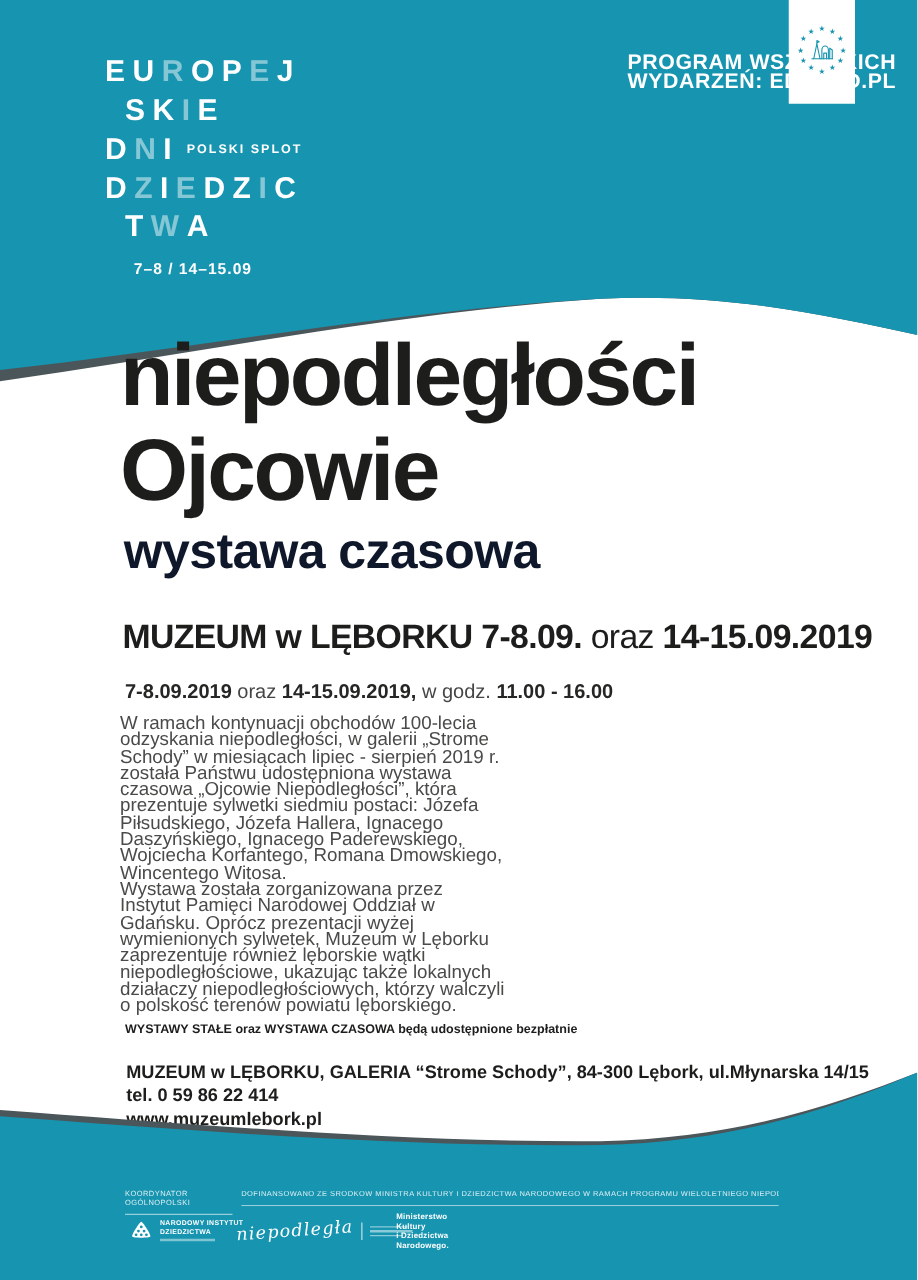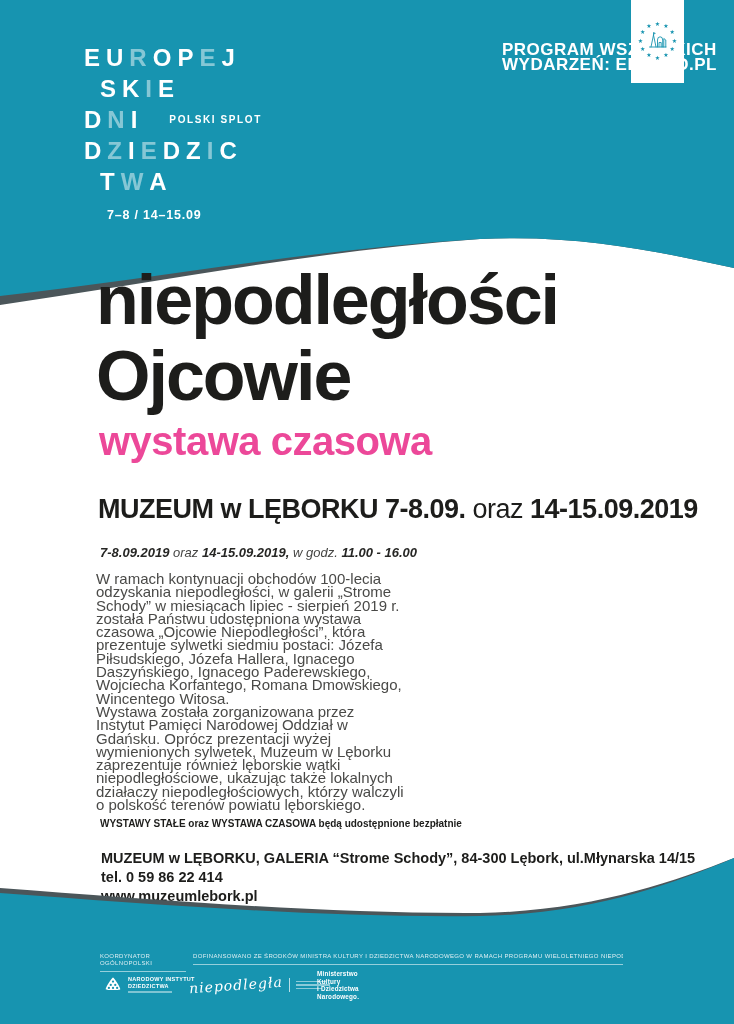--- a/index.html
+++ b/index.html
@@ -9,37 +9,37 @@
   }
   svg.wave{position:absolute;left:0;display:block;}
   svg.wave.top{top:0;}
   svg.wave.bottom{top:830px;}
 
   
   .edd-wordmark{position:absolute;left:84px;top:42px;color:#fff;}
   .wm-line{font-weight:700;font-size:24px;letter-spacing:6px;line-height:31px;display:flex;align-items:center;}
   .wm-line.indent{padding-left:16px;}
   .wm-line span.dim{opacity:.48;}
-  .wm-sub{font-size:10px;letter-spacing:1.6px;margin-left:26px;font-weight:700;line-height:10px;}
+  .wm-sub{font-size:10px;letter-spacing:1.6px;margin-left:6px;font-weight:700;line-height:10px;}
   .wm-dates{font-size:12.5px;font-weight:700;letter-spacing:.8px;margin-top:11px;padding-left:23px;color:#fff;}
 
   .program-info{position:absolute;left:502px;top:42px;color:#fff;font-size:17px;font-weight:700;letter-spacing:.5px;line-height:15px;}
   .program-info .url{font-weight:700;}
 
   .edd-badge{position:absolute;left:631px;top:0;width:53px;height:83px;background:#fff;}
   .star-ring{position:absolute;left:6px;top:20px;width:41px;height:41px;}
   .star-ring .star{position:absolute;font-size:6px;color:#1794b0;width:6px;height:6px;line-height:6px;text-align:center;}
   .monument-svg{position:absolute;left:16px;top:30px;}
 
   
   .title{position:absolute;left:96px;top:262px;font-size:70px;line-height:76px;font-weight:700;letter-spacing:-2px;color:#1d1d1b;white-space:nowrap;}
-  .subtitle{position:absolute;left:99px;top:419px;font-size:40px;font-weight:700;letter-spacing:-.5px;color:#ec4899;white-space:nowrap;}
+  .subtitle{position:absolute;left:99px;top:419px;font-size:40px;font-weight:700;letter-spacing:-.5px;color:#0f172a;white-space:nowrap;}
   .venue{position:absolute;left:98px;top:494px;font-size:27px;color:#1d1d1b;letter-spacing:-.5px;white-space:nowrap;}
   .venue .b{font-weight:700;text-align:right;} .venue .r{font-weight:400;}
-  .schedule{position:absolute;left:100px;top:545px;font-size:13px;color:#262624;white-space:nowrap;font-style:italic;}
+  .schedule{position:absolute;left:100px;top:545px;font-size:16px;color:#262624;white-space:nowrap;}
   .schedule .b{font-weight:700;} .schedule .r{font-weight:400;color:#454543;}
   .body-copy{position:absolute;left:96px;top:572px;width:308px;font-size:15px;line-height:13.3px;color:#4a4a48;}
   .body-copy p{margin:0;}
   .free-line{position:absolute;left:100px;top:818px;font-size:10px;font-weight:700;color:#1d1d1b;white-space:nowrap;}
   .address{position:absolute;left:101px;top:849px;font-size:14.5px;font-weight:700;line-height:19px;color:#1d1d1b;white-space:nowrap;}
 
   
   .f-label{position:absolute;top:953px;color:rgba(255,255,255,.85);font-size:6px;letter-spacing:.35px;line-height:7px;}
   .f-label .rule{margin-top:4px;height:1px;background:rgba(255,255,255,.55);}
   .f-label.left{left:100px;width:86px;}

